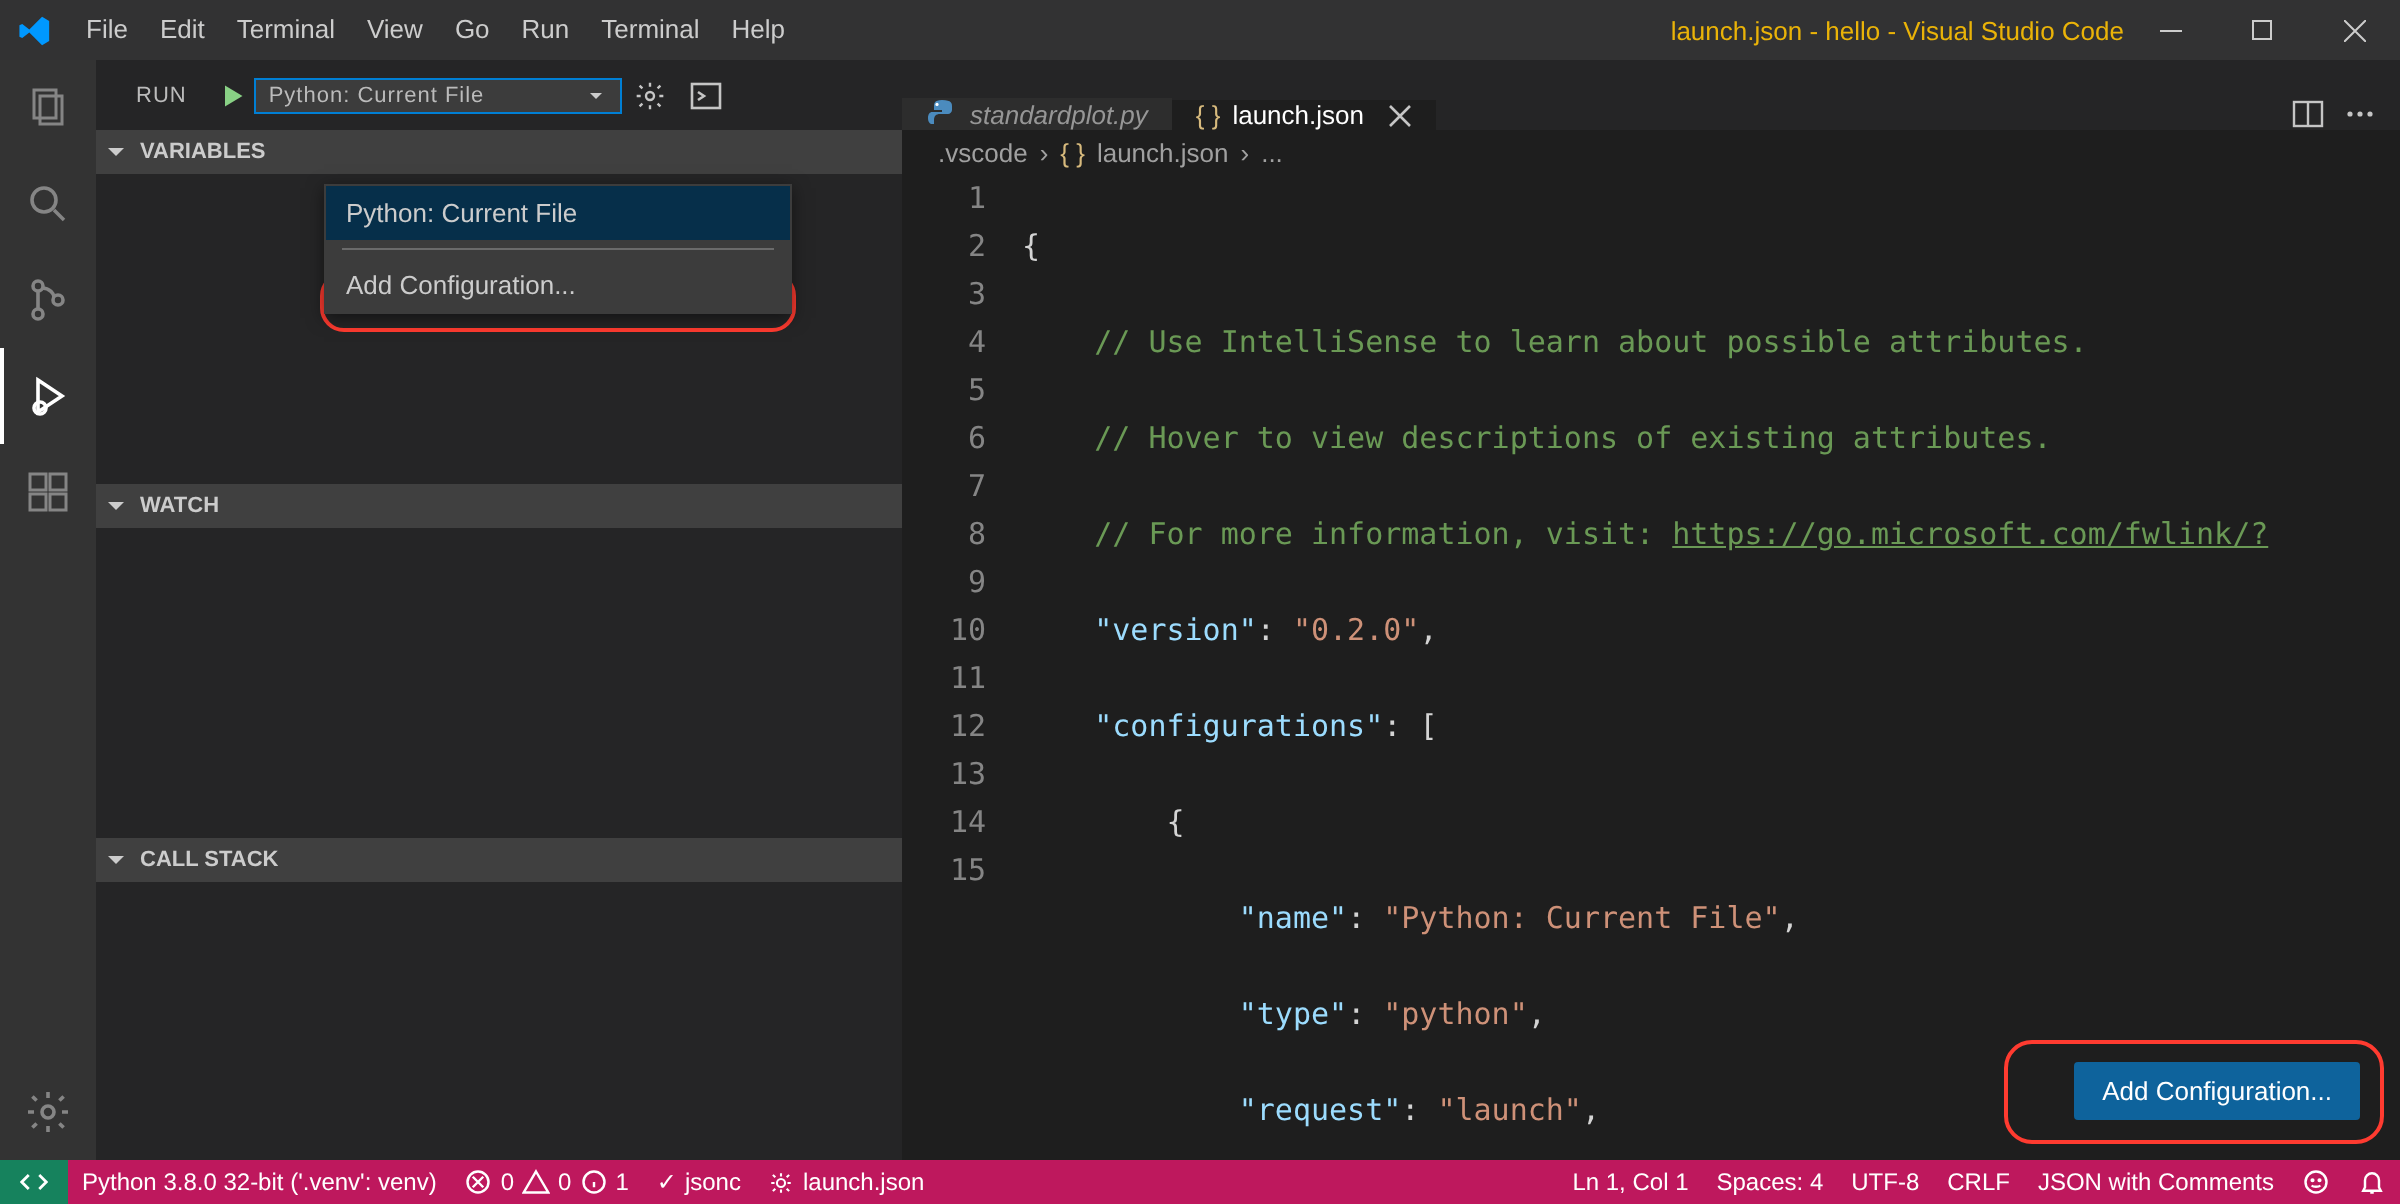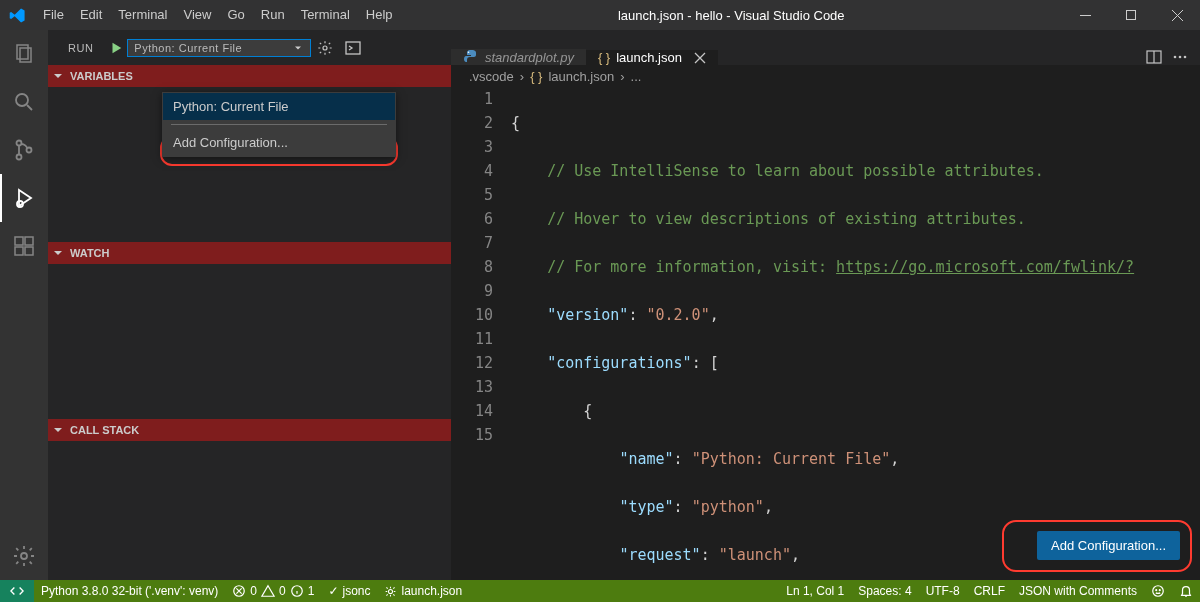--- a/index.html
+++ b/index.html
@@ -2,35 +2,35 @@
 <html><head>
 <meta charset="utf-8">
 <style>
 * { margin: 0; padding: 0; box-sizing: border-box; }
 body { font-family: "Segoe UI", sans-serif; font-size: 13px; background: #1e1e1e; color: #cccccc; overflow: hidden; width: 1200px; height: 602px; }
 .window { display: flex; flex-direction: column; width: 100%; height: 100%; }
 .titlebar { height: 30px; background: #323233; display: flex; align-items: center; }
 .titlebar .logo { width: 35px; display: flex; justify-content: center; align-items: center; }
 .menubar { display: flex; }
 .menubar-item { padding: 0 8px; height: 30px; line-height: 30px; color: #cccccc; cursor: default; }
-.titlebar-center { flex: 1; text-align: center; color: #ffffff; }
+.titlebar-center { flex: 1; text-align: right; color: #eab308; }
 .titlebar-controls { display: flex; }
 .titlebar-controls .ctl { width: 46px; height: 30px; display: flex; align-items: center; justify-content: center; color: #cccccc; }
 .main { flex: 1; display: flex; min-height: 0; }
 .activitybar { width: 48px; background: #333333; display: flex; flex-direction: column; }
 .activitybar .ab-item { width: 48px; height: 48px; display: flex; align-items: center; justify-content: center; color: #858585; }
 .activitybar .ab-item.active { color: #ffffff; border-left: 2px solid #ffffff; }
 .activitybar .ab-spacer { flex: 1; }
 .sidebar { width: 403px; background: #252526; display: flex; flex-direction: column; position: relative; }
 .sidebar-header { height: 35px; display: flex; align-items: center; padding: 0 8px 0 20px; font-size: 11px; letter-spacing: 0.5px; color: #bbbbbb; }
 .sidebar-header .runlabel { margin-right: 12px; }
 .playbtn { color: #89d185; padding: 0 4px; }
 .config-dd { border: 1px solid #007fd4; background: #3c3c3c; padding: 2px 6px; display: flex; align-items: center; flex: 0 0 184px; justify-content: space-between; }
 .sidebar-header .ic { padding: 0 6px; color: #c5c5c5; }
-.section-hdr { height: 22px; background: #7f1d1d; display: flex; align-items: center; padding-left: 2px; font-size: 11px; font-weight: 600; color: #cccccc; }
+.section-hdr { height: 22px; background: #404040; display: flex; align-items: center; padding-left: 2px; font-size: 11px; font-weight: 600; color: #cccccc; }
 .section-hdr .chev { margin-right: 4px; }
 .section-body { flex: 0 0 auto; }
 .dropdown-panel { position: absolute; top: 62px; left: 114px; width: 234px; background: #3c3c3c; border: 1px solid #3c3c3c; box-shadow: 0 2px 8px rgba(0,0,0,0.5); z-index: 10; }
 .dropdown-panel .dd-item { padding: 6px 10px; color: #cccccc; }
 .dropdown-panel .dd-item.sel { background: #062f4a; }
 .dropdown-panel .dd-sep { height: 1px; background: #6b6b6b; margin: 4px 8px; }
 .dd-highlight { position: absolute; border: 2px solid #ff3b30; border-radius: 12px; pointer-events: none; }
 .editor { flex: 1; background: #1e1e1e; display: flex; flex-direction: column; min-width: 0; position: relative; }
 .tabs { height: 35px; background: #252526; display: flex; align-items: flex-end; }
 .tab { display: flex; align-items: center; padding: 0 12px; background: #2d2d2d; color: #969696; font-style: italic; gap: 6px; }
@@ -42,21 +42,21 @@
 .editor-body { flex: 1; display: flex; font-family: Consolas, monospace; font-size: 15px; line-height: 24px; overflow: hidden; }
 .gutter { width: 60px; text-align: right; color: #858585; padding-right: 18px; }
 .codearea { flex: 1; white-space: pre; color: #d4d4d4; }
 .tok-brace { color: #d4d4d4; }
 .tok-comment { color: #6a9955; }
 .tok-key { color: #9cdcfe; }
 .tok-str { color: #ce9178; }
 .tok-link { color: #6a9955; text-decoration: underline; text-align: center; }
 .addconfig-btn { position: absolute; right: 20px; bottom: 20px; background: #0e639c; color: #ffffff; padding: 7px 14px; border-radius: 2px; }
 .addconfig-ring { position: absolute; right: 8px; bottom: 8px; width: 190px; height: 52px; border: 2px solid #ff3b30; border-radius: 14px; pointer-events: none; }
-.statusbar { height: 22px; background: #4d7c0f; color: #ffffff; display: flex; align-items: flex-start; font-size: 12px; }
+.statusbar { height: 22px; background: #be185d; color: #ffffff; display: flex; align-items: flex-start; font-size: 12px; }
 .statusbar .sb-item { padding: 0 7px; display: flex; align-items: center; gap: 4px; height: 100%; }
 .statusbar .sb-remote { background: #16825d; width: 34px; justify-content: center; }
 .statusbar .sb-spacer { flex: 1; }
 svg { display: block; }
 </style>
 </head>
 <body>
 
 <div class="window">
   <div class="titlebar">

